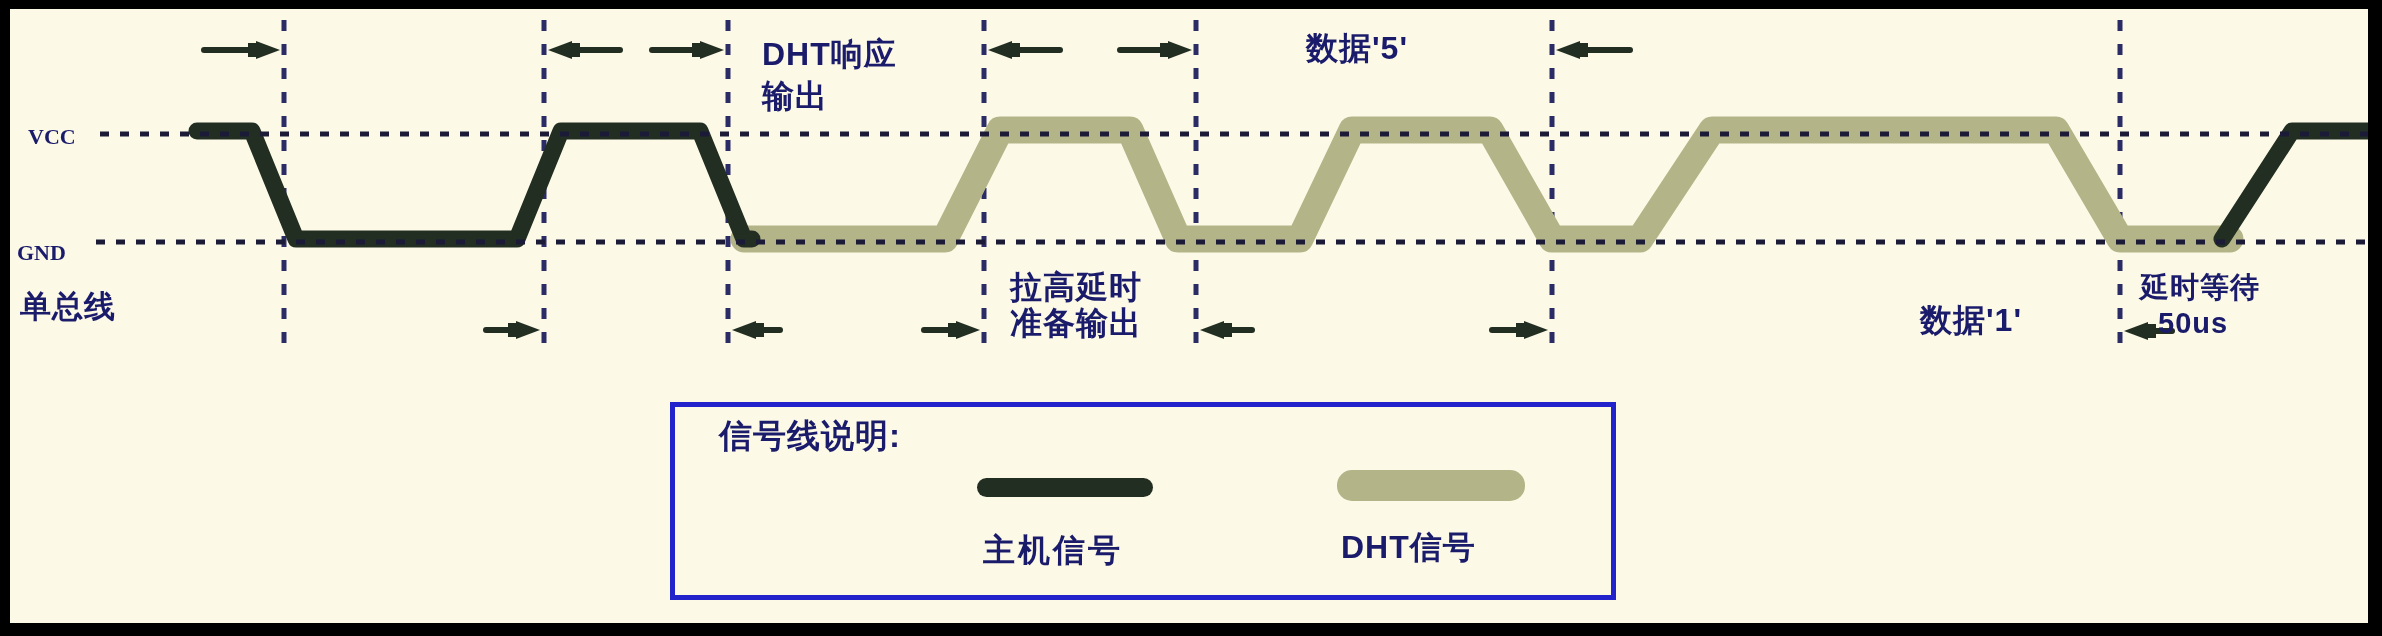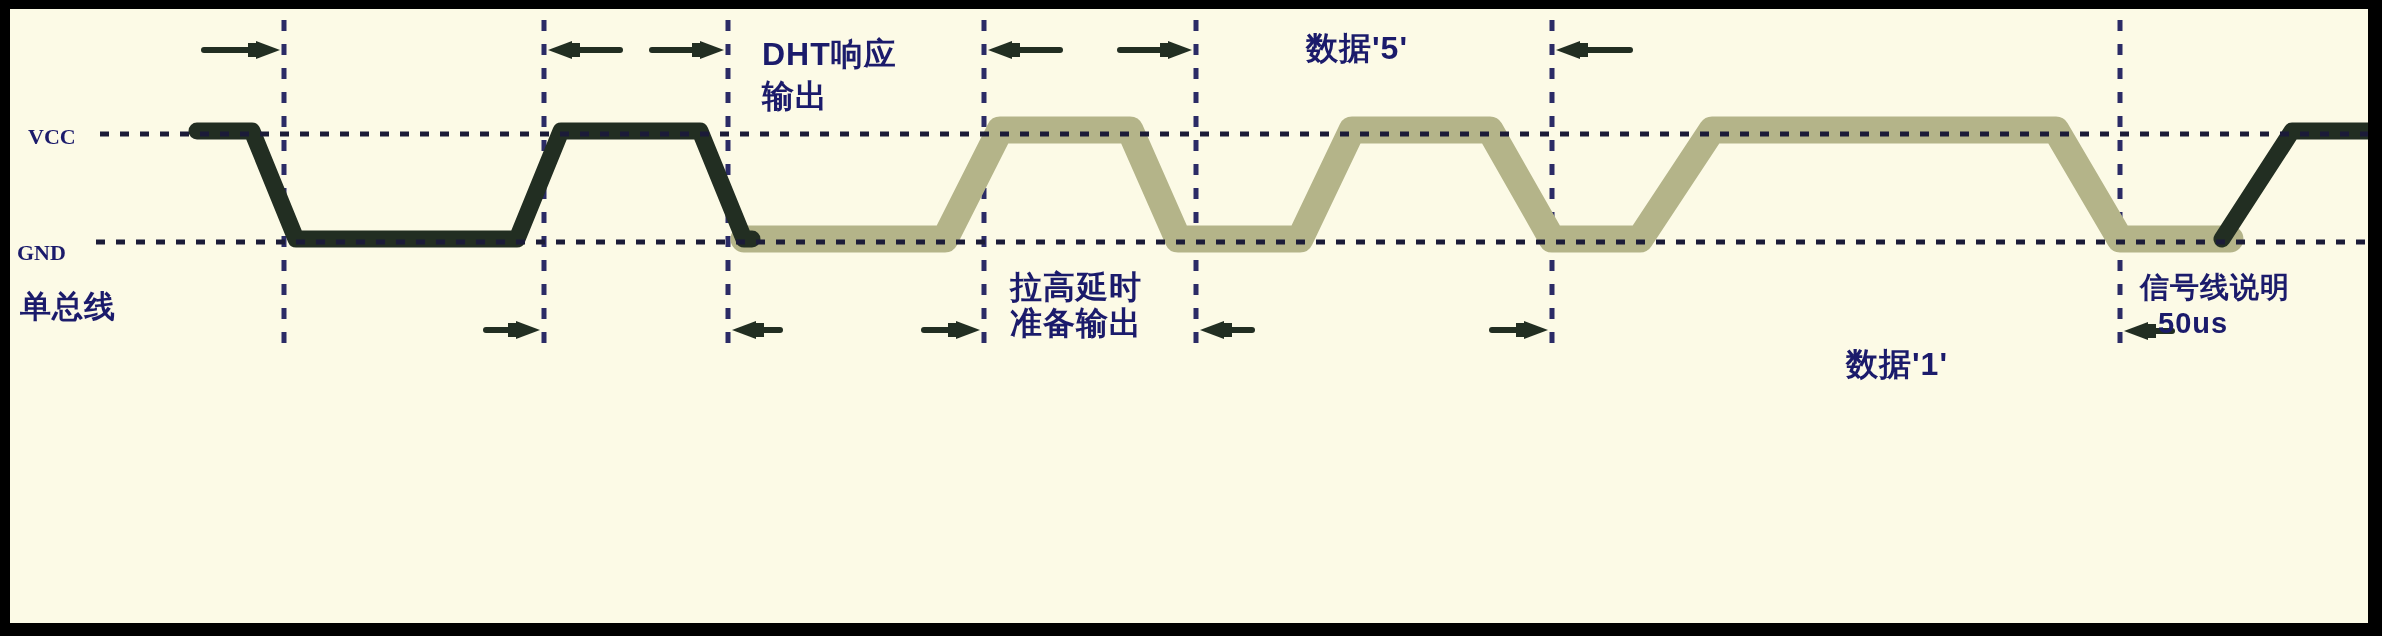--- a/index.html
+++ b/index.html
@@ -16,21 +16,21 @@
   .lbl.serif{font-family:"Liberation Serif",serif;font-size:22px;letter-spacing:0;}
   .lbl.bottom2{line-height:36px;}
   .lbl-vcc{left:28px;top:116px;}
   .lbl-gnd{left:17px;top:224px;margin-top:8px;}
   .lbl-bus{left:20px;top:286px;font-size:31px;}
   .lbl-host-start{left:328px;top:36px;}
   .lbl-pull-wait{left:554px;top:269px;}
   .lbl-dht-response{left:762px;top:33px;}
   .lbl-pull-ready{left:1010px;top:269px;}
   .lbl-data0{left:1306px;top:27px;}
-  .lbl-data1{left:1846px;top:299px;margin-top:44px;}
+  .lbl-data1{left:1920px;top:299px;}
   .lbl-transfer-end{left:2136px;top:22px;font-size:27px;line-height:28px;letter-spacing:5px;}
   .lbl-slave-low{left:2140px;top:269px;font-size:29px;line-height:34px;}
   .legend{position:absolute;left:670px;top:402px;width:946px;height:198px;box-sizing:border-box;
           border:5px solid var(--legend-border,#2323CB);}
   .legend .lbl{position:absolute;}
   .legend-title{left:44px;top:8px;font-size:33px;}
   .swatch{position:absolute;}
   .swatch-host{left:302px;top:71px;width:176px;height:19px;border-radius:10px;background:var(--host,#222E22);}
   .swatch-dht{left:662px;top:63px;width:188px;height:31px;border-radius:15px;background:var(--dht,#B4B489);}
   .legend-host-label{left:308px;top:122px;font-size:32px;letter-spacing:3px;}
@@ -95,22 +95,29 @@
   <div class="lbl serif lbl-vcc">VCC</div>
   <div class="lbl serif lbl-gnd">GND</div>
   <div class="lbl lbl-bus">单总线</div>
 
   <div class="lbl bottom2 lbl-pull-ready">拉高延时
 准备输出</div>
   <div class="lbl lbl-dht-response">DHT响应
 输出</div>
   <div class="lbl lbl-data0">数据'5'</div>
   <div class="lbl lbl-data1">数据'1'</div>
-  <div class="lbl bottom2 lbl-slave-low">信号线说明
+  <div class="lbl bottom2 lbl-slave-low">延时等待
   50us</div>
 
+  <div class="legend">
+    <div class="lbl legend-title">信号线说明:</div>
+    <div class="swatch swatch-host"></div>
+    <div class="swatch swatch-dht"></div>
+    <div class="lbl legend-host-label">主机信号</div>
+    <div class="lbl legend-dht-label">DHT信号</div>
+  </div>
 
   <div class="border-bar border-top"></div>
   <div class="border-bar border-bottom"></div>
   <div class="border-bar border-left"></div>
   <div class="border-bar border-right"></div>
 
 </div>
 
 </body></html>

